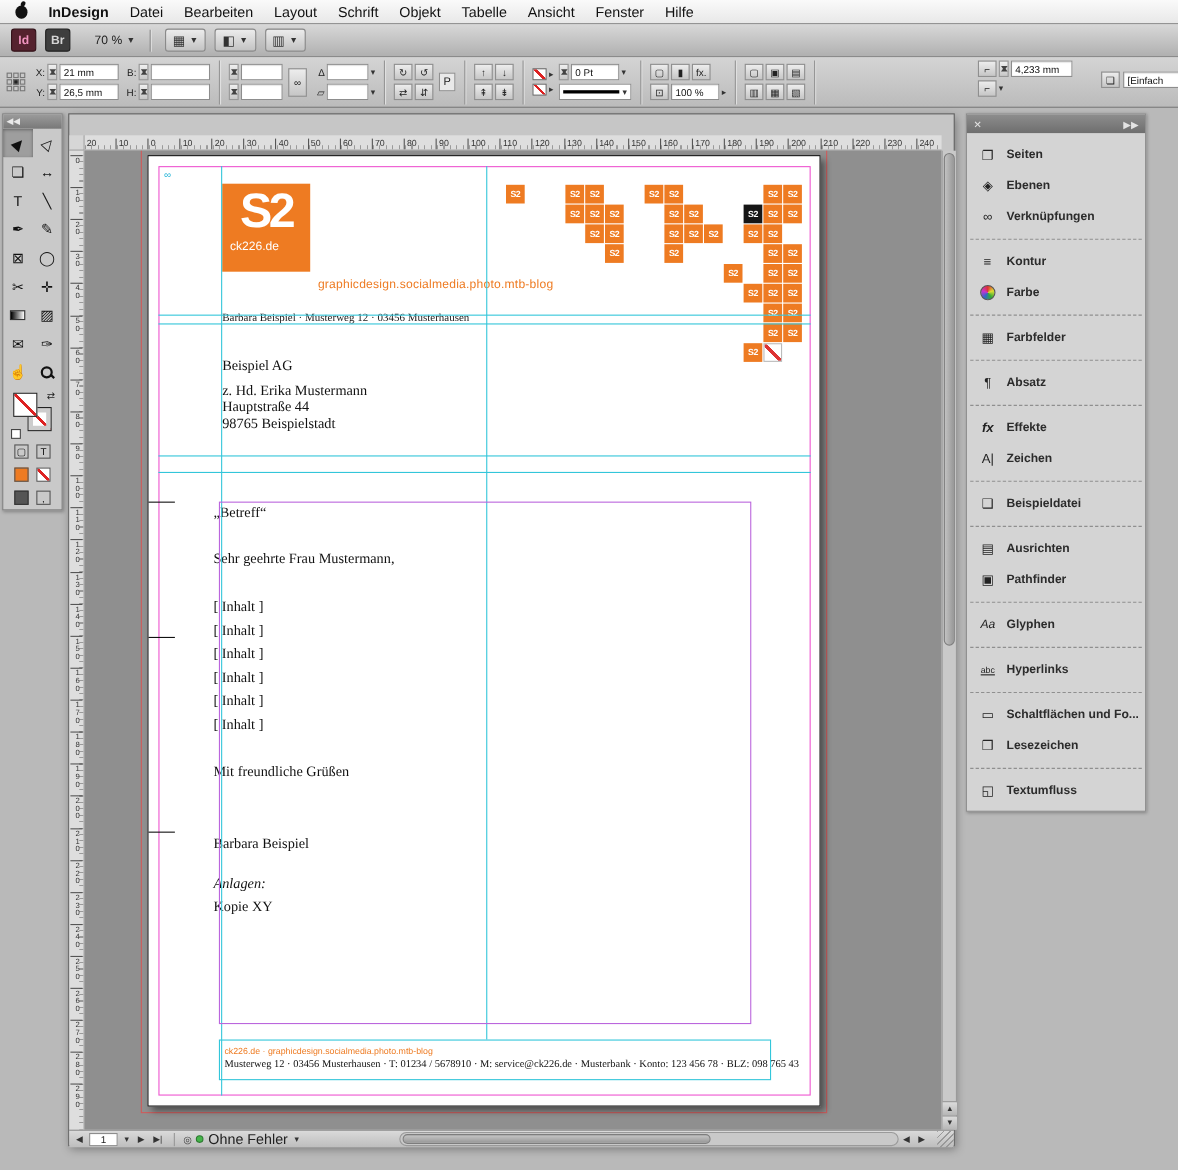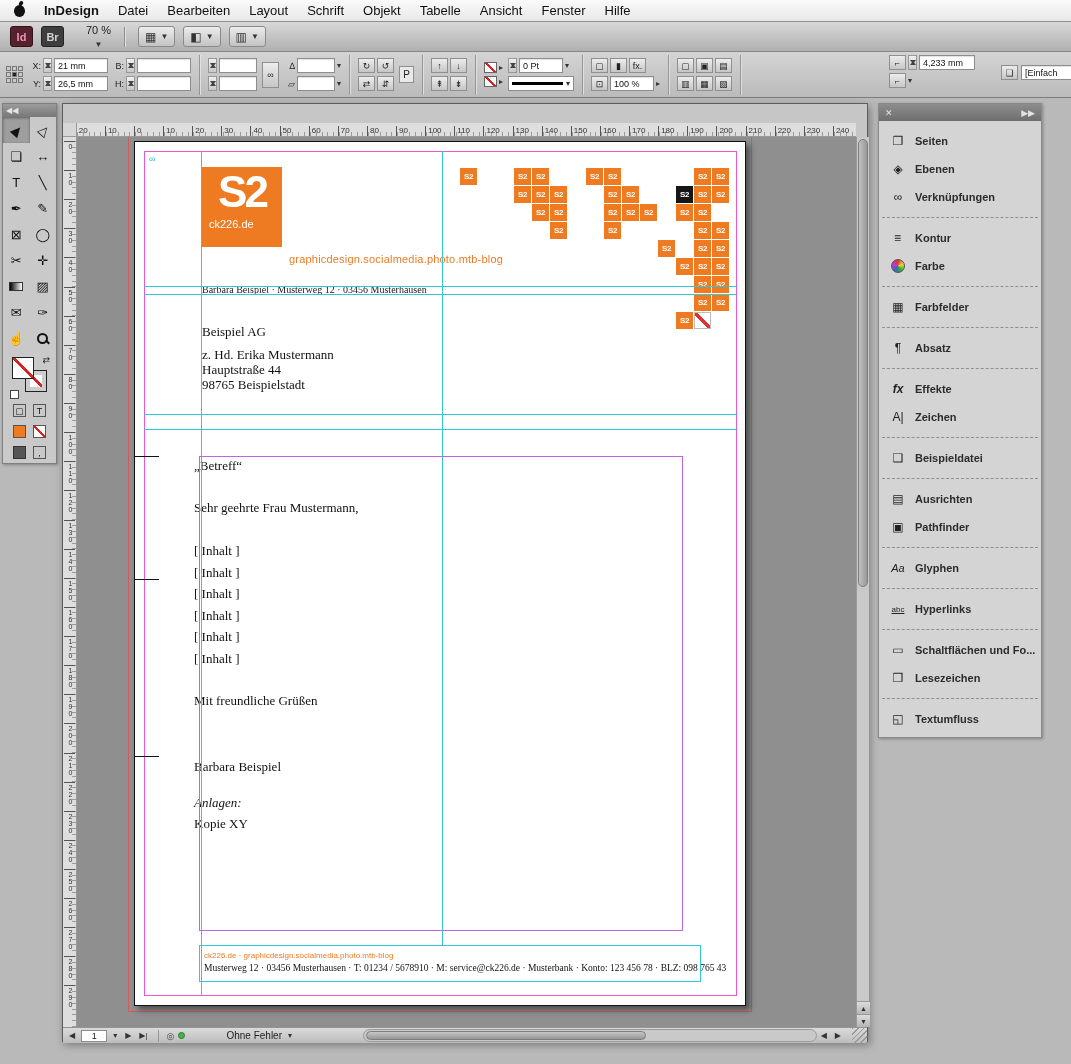--- a/index.html
+++ b/index.html
@@ -18,21 +18,21 @@
   .menu-item { cursor:default; }
 
   
   #appbar { position:absolute; left:0; top:22px; width:100%; height:30px;
     background:linear-gradient(#d8d8d8,#b0b0b0); border-bottom:1px solid #878787;
     display:flex; align-items:center; gap:8px; padding:0 10px; }
   .badge { width:23px; height:21px; border-radius:3px; display:flex; align-items:center;
     justify-content:center; font-weight:bold; font-size:11px; }
   .badge-id { background:#55222e; color:#f093be; border:1px solid #331219; }
   .badge-br { background:#3e3e3e; color:#d5d5d5; border:1px solid #222; }
-  .zoom-ctl { display:flex; align-items:center; gap:4px; font-size:11px; color:#1c1c1c; margin-left:14px;flex-direction:column; }
+  .zoom-ctl { display:flex; align-items:center; gap:4px; font-size:11px; color:#1c1c1c; margin-left:14px; }
   .caret { font-size:8px; color:#333; }
   .vbar { width:1px; height:20px; background:#8d8d8d; box-shadow:1px 0 0 #e2e2e2; margin:0 5px; }
   .appbar-btn { display:flex; align-items:center; gap:4px; border:1px solid #8a8a8a; border-radius:3px;
     background:linear-gradient(#ececec,#c3c3c3); height:21px; padding:0 6px; font-size:12px; color:#333; }
 
   
   #controlpanel { position:absolute; left:0; top:52px; width:100%; height:46px;
     background:linear-gradient(#d4d4d4,#bbbbbb); border-bottom:1px solid #7c7c7c;
     display:flex; align-items:center; gap:5px; padding:0 6px; overflow:hidden; }
   .proxy { display:grid; grid-template-columns:repeat(3,5px); grid-auto-rows:5px; gap:1px; margin-right:2px; }
@@ -157,21 +157,21 @@
 
   #bottombar { position:absolute; left:0; top:923px; width:100%; height:16px;
     background:linear-gradient(#dadada,#bdbdbd); border-top:1px solid #949494;
     display:flex; align-items:center; gap:4px; padding:0 4px; font-size:9px; color:#222; }
   .nav-btn { font-size:8px; color:#333; padding:0 2px; }
   .page-fld { width:26px; height:12px; background:#fff; border:1px solid #8d8d8d; font-size:9px;
     display:flex; align-items:center; justify-content:center; }
   .vdiv { width:1px; height:12px; background:#979797; margin:0 4px; }
   .pf-ico { font-size:9px; color:#444; }
   .pf-dot { width:7px; height:7px; border-radius:50%; background:#44b449; border:1px solid #2c7a30; }
-  .pf-txt { font-size:10px; color:#222;margin-left:37px; }
+  .pf-txt { font-size:13px; color:#222; }
   .hscroll { position:absolute; left:300px; right:50px; top:1px; height:13px; background:#c9c9c9;
     border:1px solid #9a9a9a; border-radius:7px; }
   .hthumb { position:absolute; left:2px; top:1px; width:62%; height:9px;
     background:linear-gradient(#c6c6c6,#979797); border:1px solid #7d7d7d; border-radius:5px; }
   .grip { position:absolute; right:0; top:0; width:15px; height:16px;
     background:repeating-linear-gradient(135deg,#999 0 1px,transparent 1px 4px); }
 
   
   #rightdock { position:absolute; left:878px; top:103px; width:164px; background:#d4d4d4;
     border:1px solid #8a8a8a; box-shadow:1px 1px 3px rgba(0,0,0,.3); }

